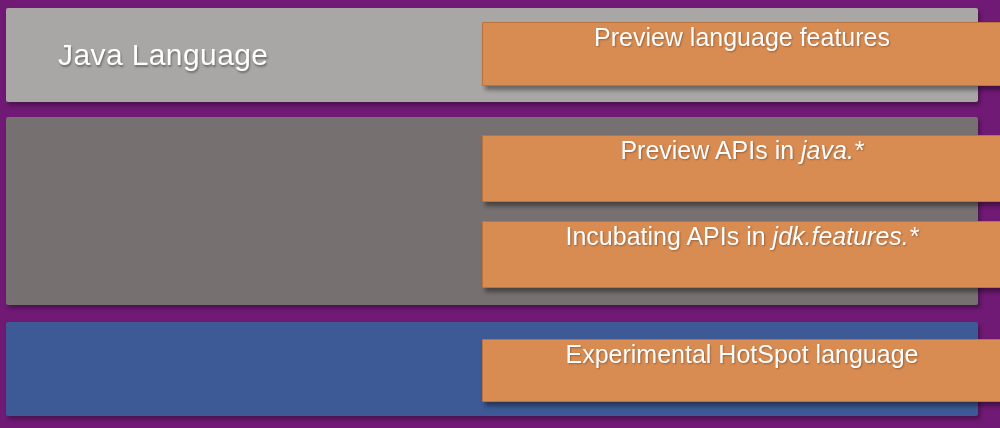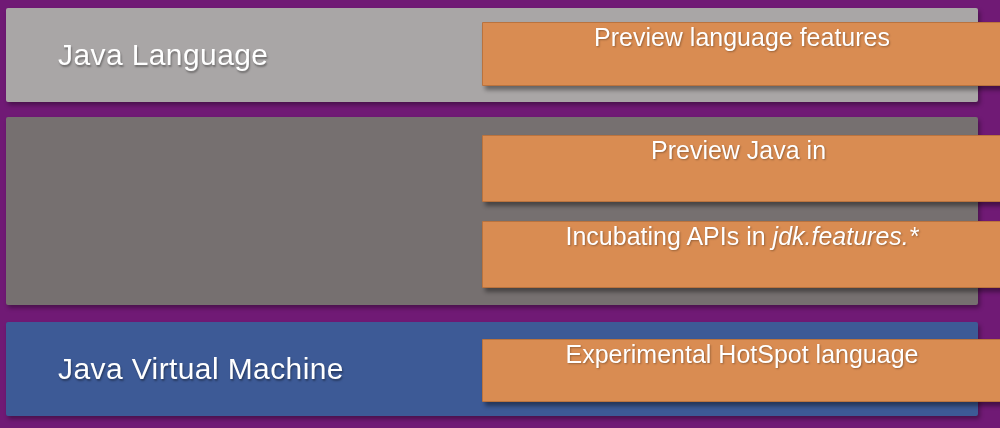--- a/index.html
+++ b/index.html
@@ -67,27 +67,26 @@
 
   <div class="layer" id="layer-language" style="background-color: rgb(169, 166, 166);">
     <span class="layer-label">Java Language</span>
     <div class="feature" id="feature-preview-language" style="background-color: rgb(217, 140, 82);">
       <span>Preview language features</span><span class="code"></span>
     </div>
   </div>
 
   <div class="layer" id="layer-apis" style="background-color: rgb(118, 112, 112);">
     <div class="feature" id="feature-preview-apis" style="background-color: rgb(217, 140, 82);">
-      <span>Preview Java in </span>
+      <span>Preview APIs in </span><span class="code">java.*</span>
     </div>
     <div class="feature" id="feature-incubating-apis" style="background-color: rgb(217, 140, 82);">
       <span>Incubating APIs in </span><span class="code">jdk.features.*</span>
     </div>
   </div>
 
   <div class="layer" id="layer-jvm" style="background-color: rgb(61, 90, 150);">
-    <span class="layer-label">Java Virtual Machine</span>
     <div class="feature" id="feature-hotspot" style="background-color: rgb(217, 140, 82);">
       <span>Experimental HotSpot language</span><span class="code"></span>
     </div>
   </div>
 
 </div>
 
 </body></html>

